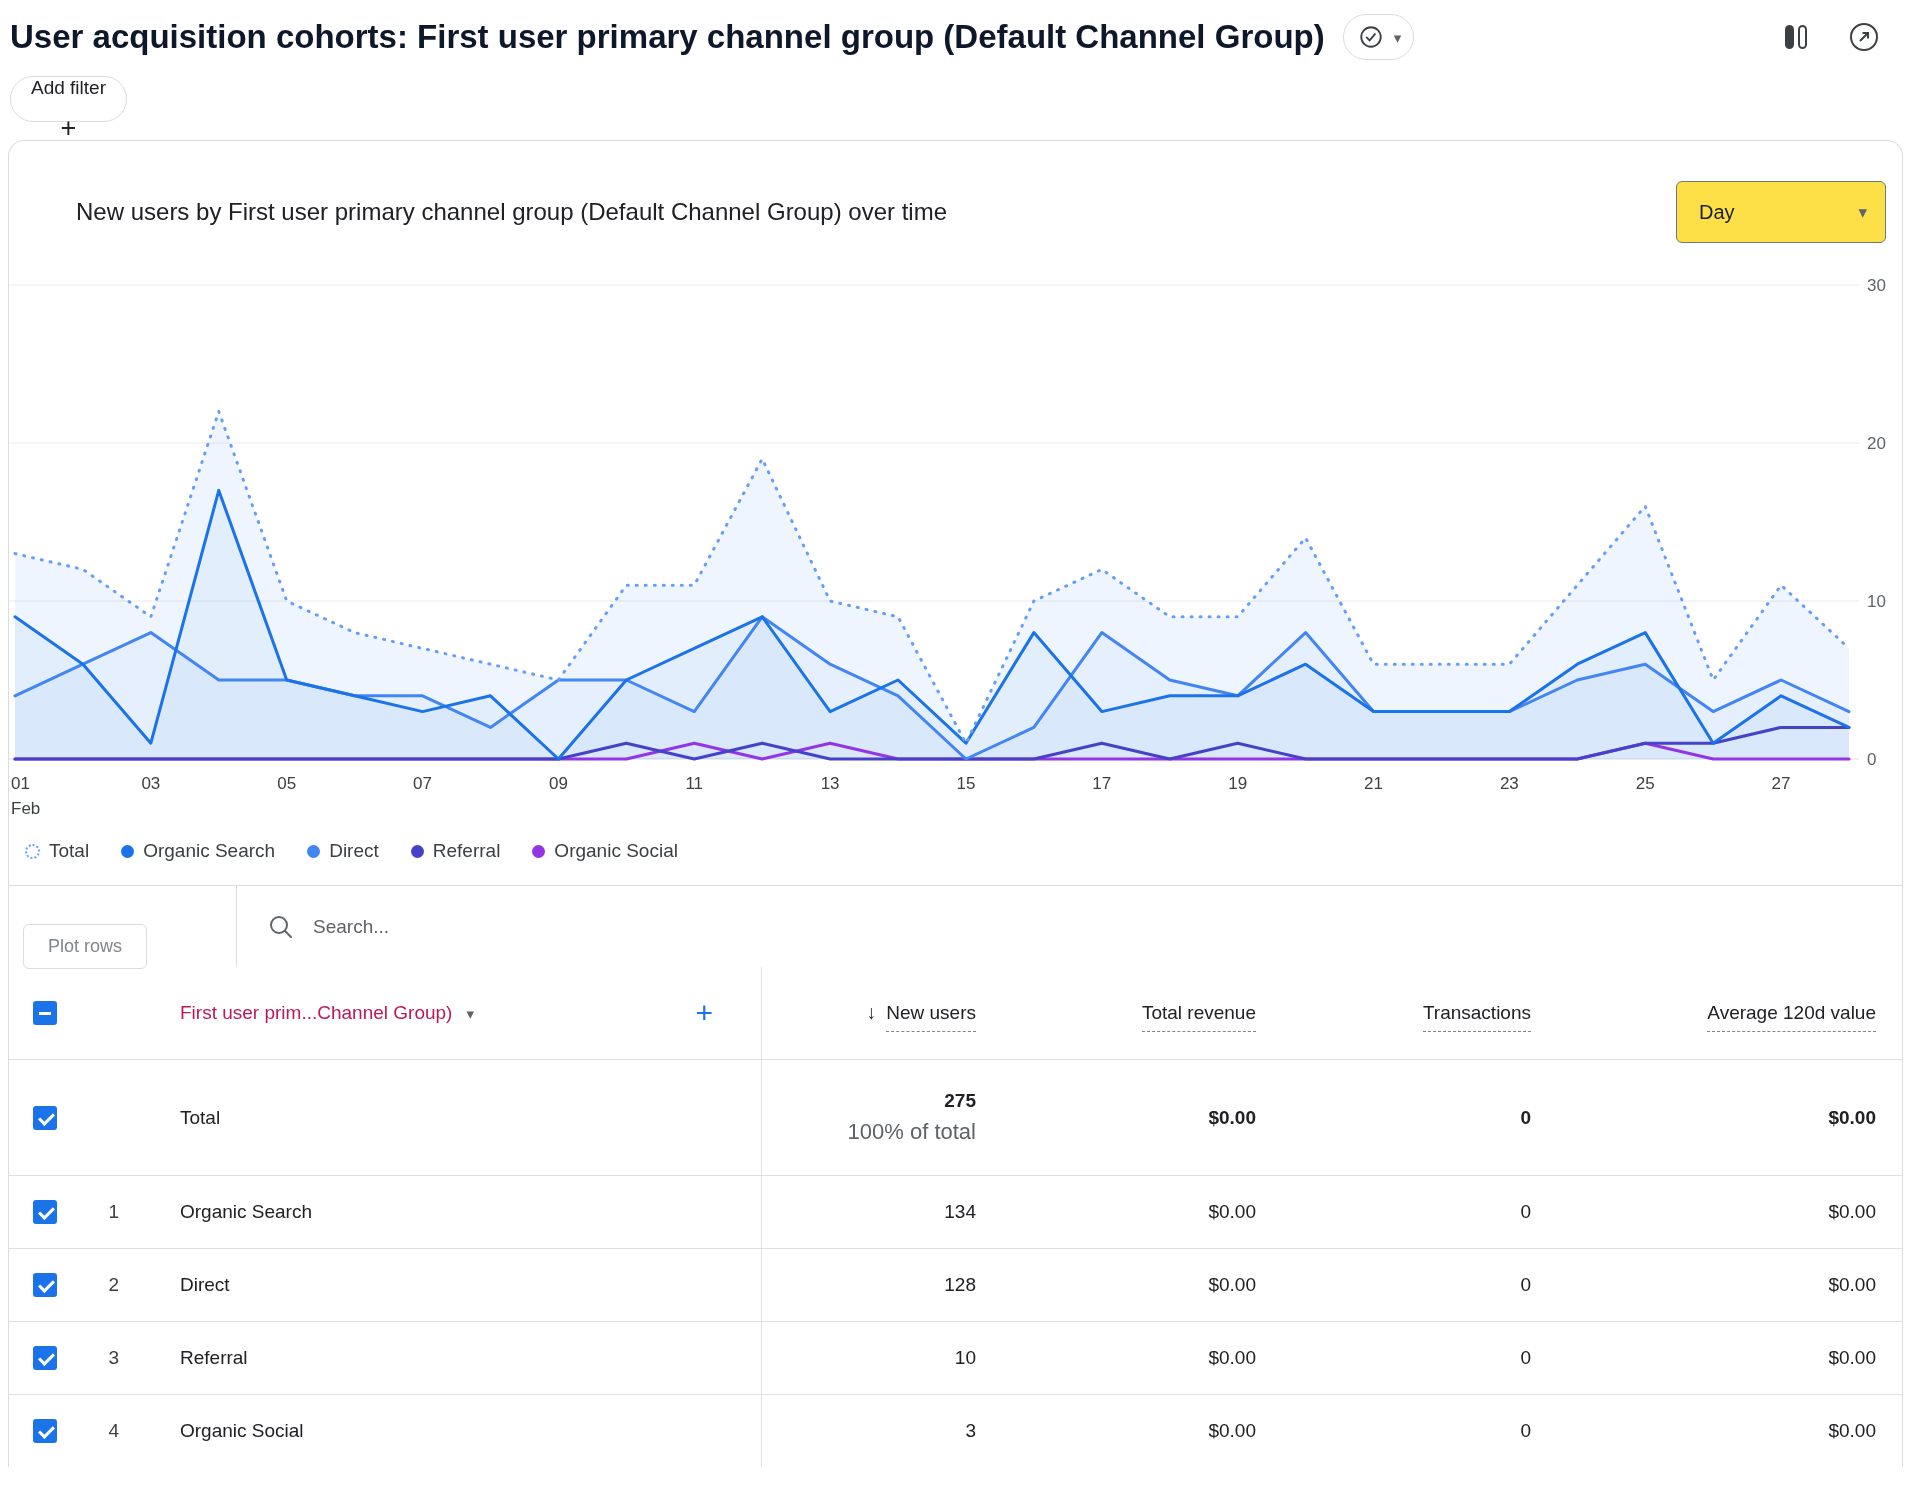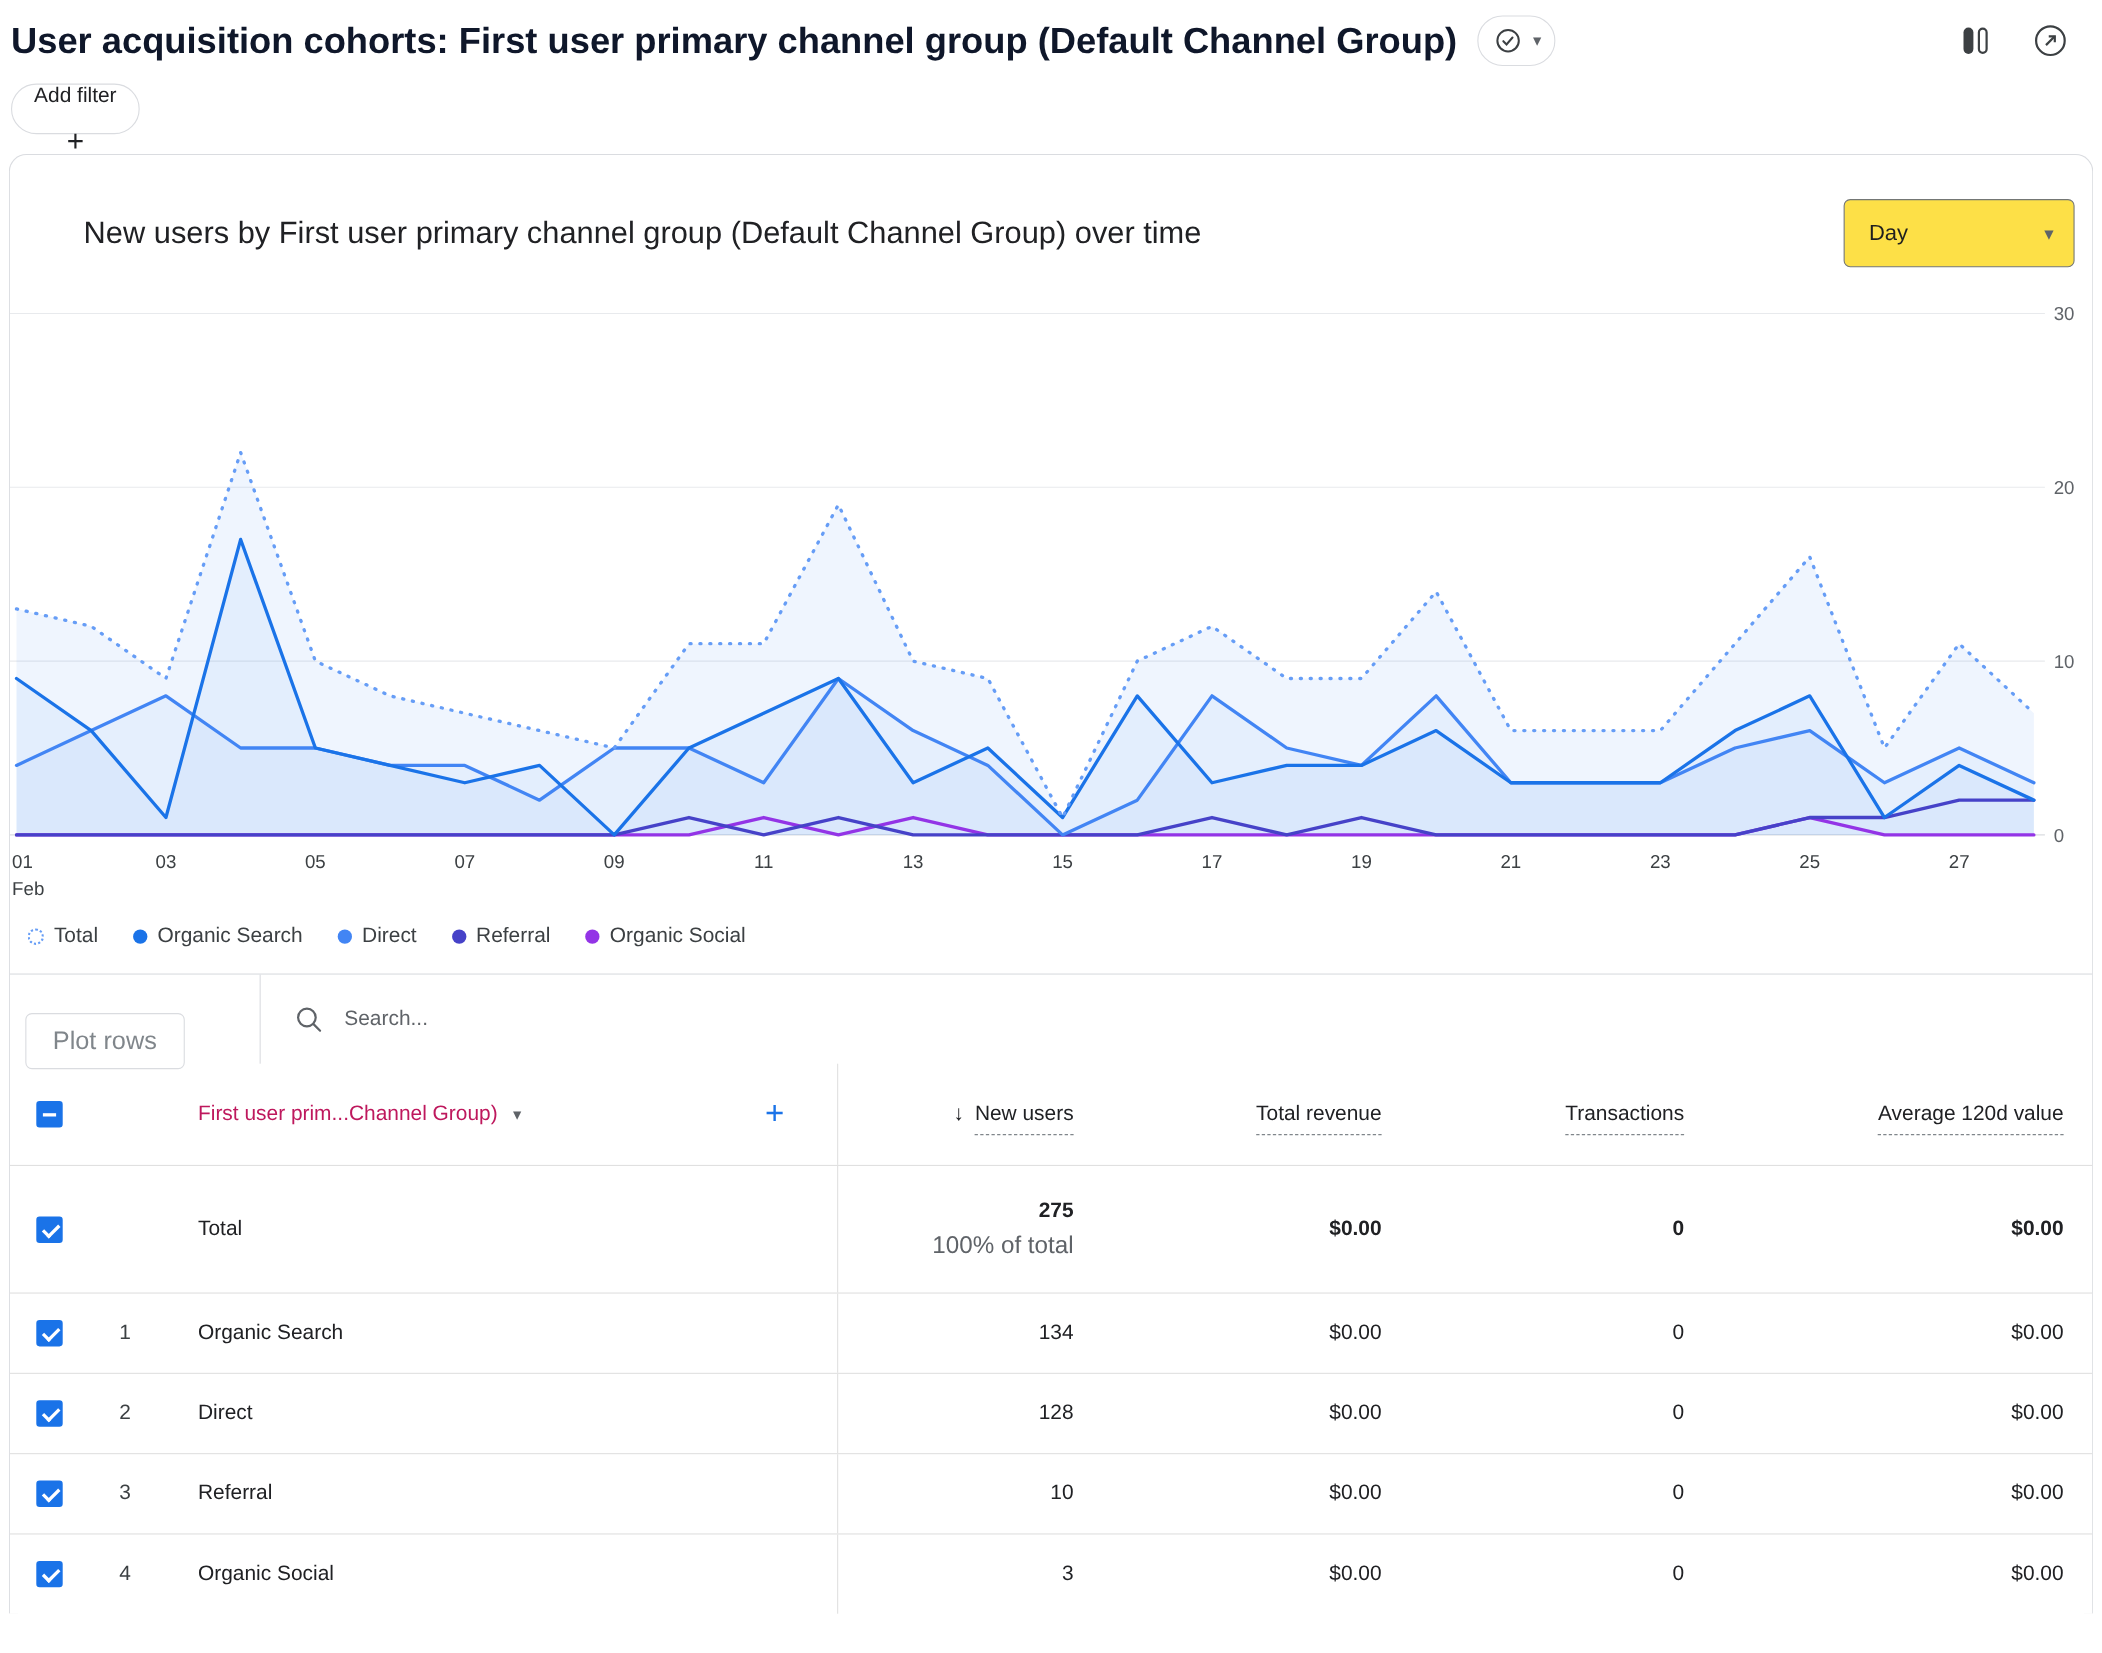--- a/index.html
+++ b/index.html
@@ -17,36 +17,36 @@
   .icon-btn { border:none; background:none; cursor:pointer; width:42px; height:42px;
     display:flex; align-items:center; justify-content:center; }
   .add-filter { margin-top:16px; height:46px; padding:0 20px; border:1px solid #dadce0; border-radius:24px;
     background:#fff; display:inline-flex; align-items:center; gap:14px; font-size:19px; font-weight:500;
     color:#202124; cursor:pointer; font-family:inherit;flex-direction:column; }
   .add-filter .plus-glyph { font-size:27px; font-weight:400; }
 
   
   .card { margin:0 8px; border:1px solid #dadce0; border-bottom:none; border-radius:16px 16px 0 0; background:#fff; }
   .card-head { display:flex; align-items:center; justify-content:space-between; padding:40px 16px 26px 67px; }
-  .card-head h2 { font-size:28px; font-weight:500; color:#202124; }
+  .card-head h2 { font-size:24px; font-weight:500; color:#202124; }
   .granularity { width:210px; height:62px; border:1px solid #747775; border-radius:6px; display:flex;
     align-items:center; justify-content:space-between; padding:0 18px 0 22px; font-size:20px; color:#1f1f1f;
     cursor:pointer; background:#fde047; }
   .granularity .caret { font-size:17px; }
 
   #trend-chart { display:block; width:1891px; height:552px; }
 
   .legend { display:flex; align-items:center; gap:32px; padding:12px 0 0 16px; height:48px; }
   .legend-item { display:flex; align-items:center; gap:9px; font-size:19px; color:#3c4043; }
   .legend-dot { width:13px; height:13px; border-radius:50%; flex:none; }
 
   
   .toolbar { margin-top:16px; border-top:1px solid #dadce0; height:82px; display:flex; align-items:stretch; }
   .plot-rows-cell { width:228px; border-right:1px solid #dadce0; display:flex; align-items:center; padding-left:14px; }
-  .plot-rows-btn { border:1px solid #dadce0; border-radius:6px; background:#fff; color:#80868b; font-size:23px;
+  .plot-rows-btn { border:1px solid #dadce0; border-radius:6px; background:#fff; color:#80868b; font-size:18px;
     font-weight:500; padding:11px 24px; cursor:pointer; font-family:inherit;margin-top:40px; }
   .search-wrap { display:flex; align-items:center; gap:18px; padding-left:30px; flex:1; }
   .search-input { border:none; outline:none; font-size:19px; font-family:inherit; color:#202124; width:600px; background:transparent; }
   .search-input::placeholder { color:#5f6368; }
 
   
   .t-row { display:grid; grid-template-columns:66px 64px 1fr 240px 280px 275px 345px; align-items:center; }
   .t-row + .t-row { border-top:1px solid #e0e0e0; }
   .t-head { height:92px; }
   .t-total { height:116px; }

